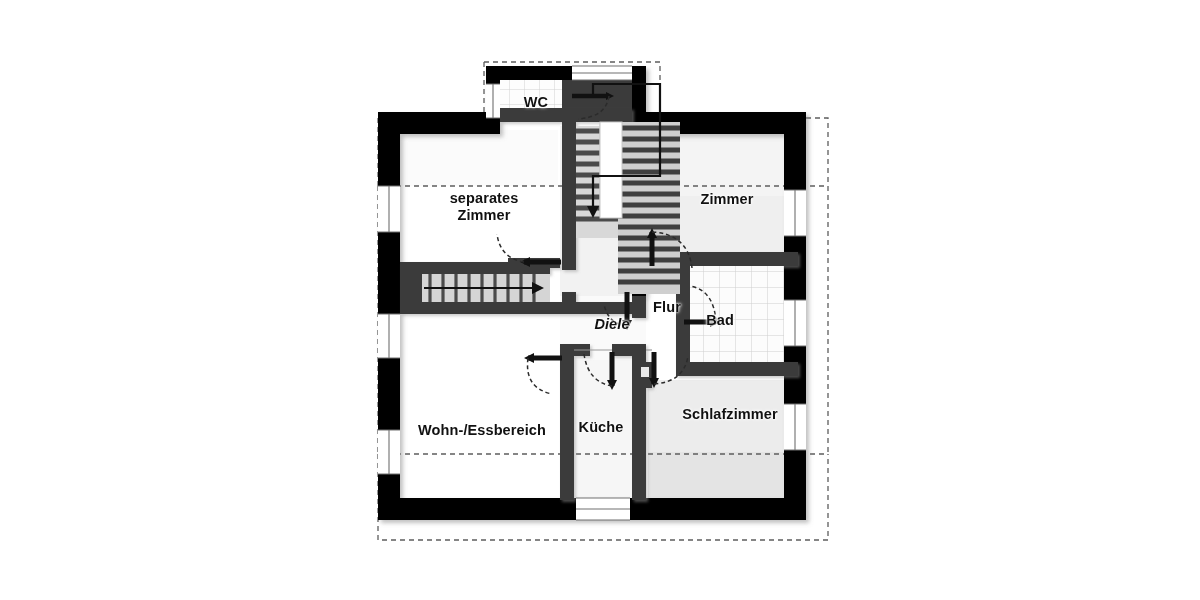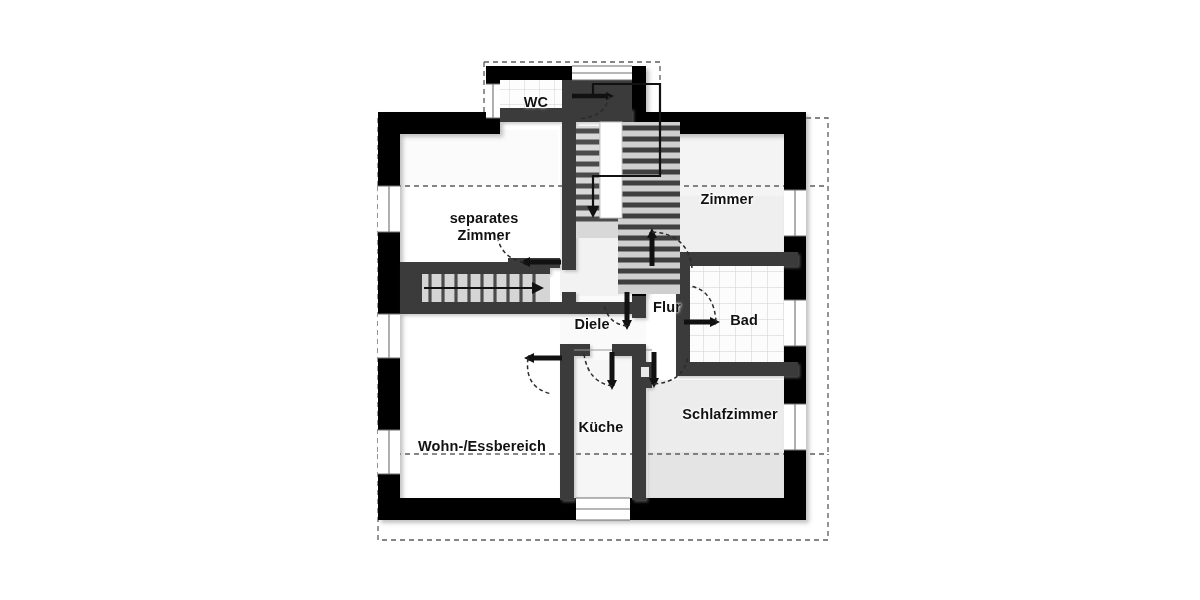--- a/index.html
+++ b/index.html
@@ -306,30 +306,30 @@
       </g>
 
       <path d="M574 350 L612 350" stroke="#9a9a9a" stroke-width="1.2" fill="none"></path>
       <path d="M646 350 L652 350" stroke="#9a9a9a" stroke-width="1.2" fill="none"></path>
     </g>
 
   </svg>
 
   <div class="room-label" style="left:536px;top:103px;">WC</div>
 
-  <div class="room-label" style="left:484px;top:207px;margin-top:20px;">separates
+  <div class="room-label" style="left:484px;top:207px;">separates
 Zimmer</div>
 
   <div class="room-label" style="left:727px;top:200px;">Zimmer</div>
 
   <div class="room-label" style="left:667px;top:308px;">Flur</div>
 
-  <div class="room-label" style="left:592px;top:325px;">Diele</div>
-
-  <div class="room-label" style="left:744px;top:321px;">Bad</div>
-
-  <div class="room-label" style="left:482px;top:447px;">Wohn-/Essbereich</div>
+  <div class="room-label" style="left:612px;top:325px;font-style:italic;">Diele</div>
+
+  <div class="room-label" style="left:720px;top:321px;">Bad</div>
+
+  <div class="room-label" style="left:482px;top:431px;">Wohn-/Essbereich</div>
 
   <div class="room-label" style="left:601px;top:428px;">Küche</div>
 
   <div class="room-label" style="left:730px;top:415px;">Schlafzimmer</div>
 
 </div>
 
 </body></html>

